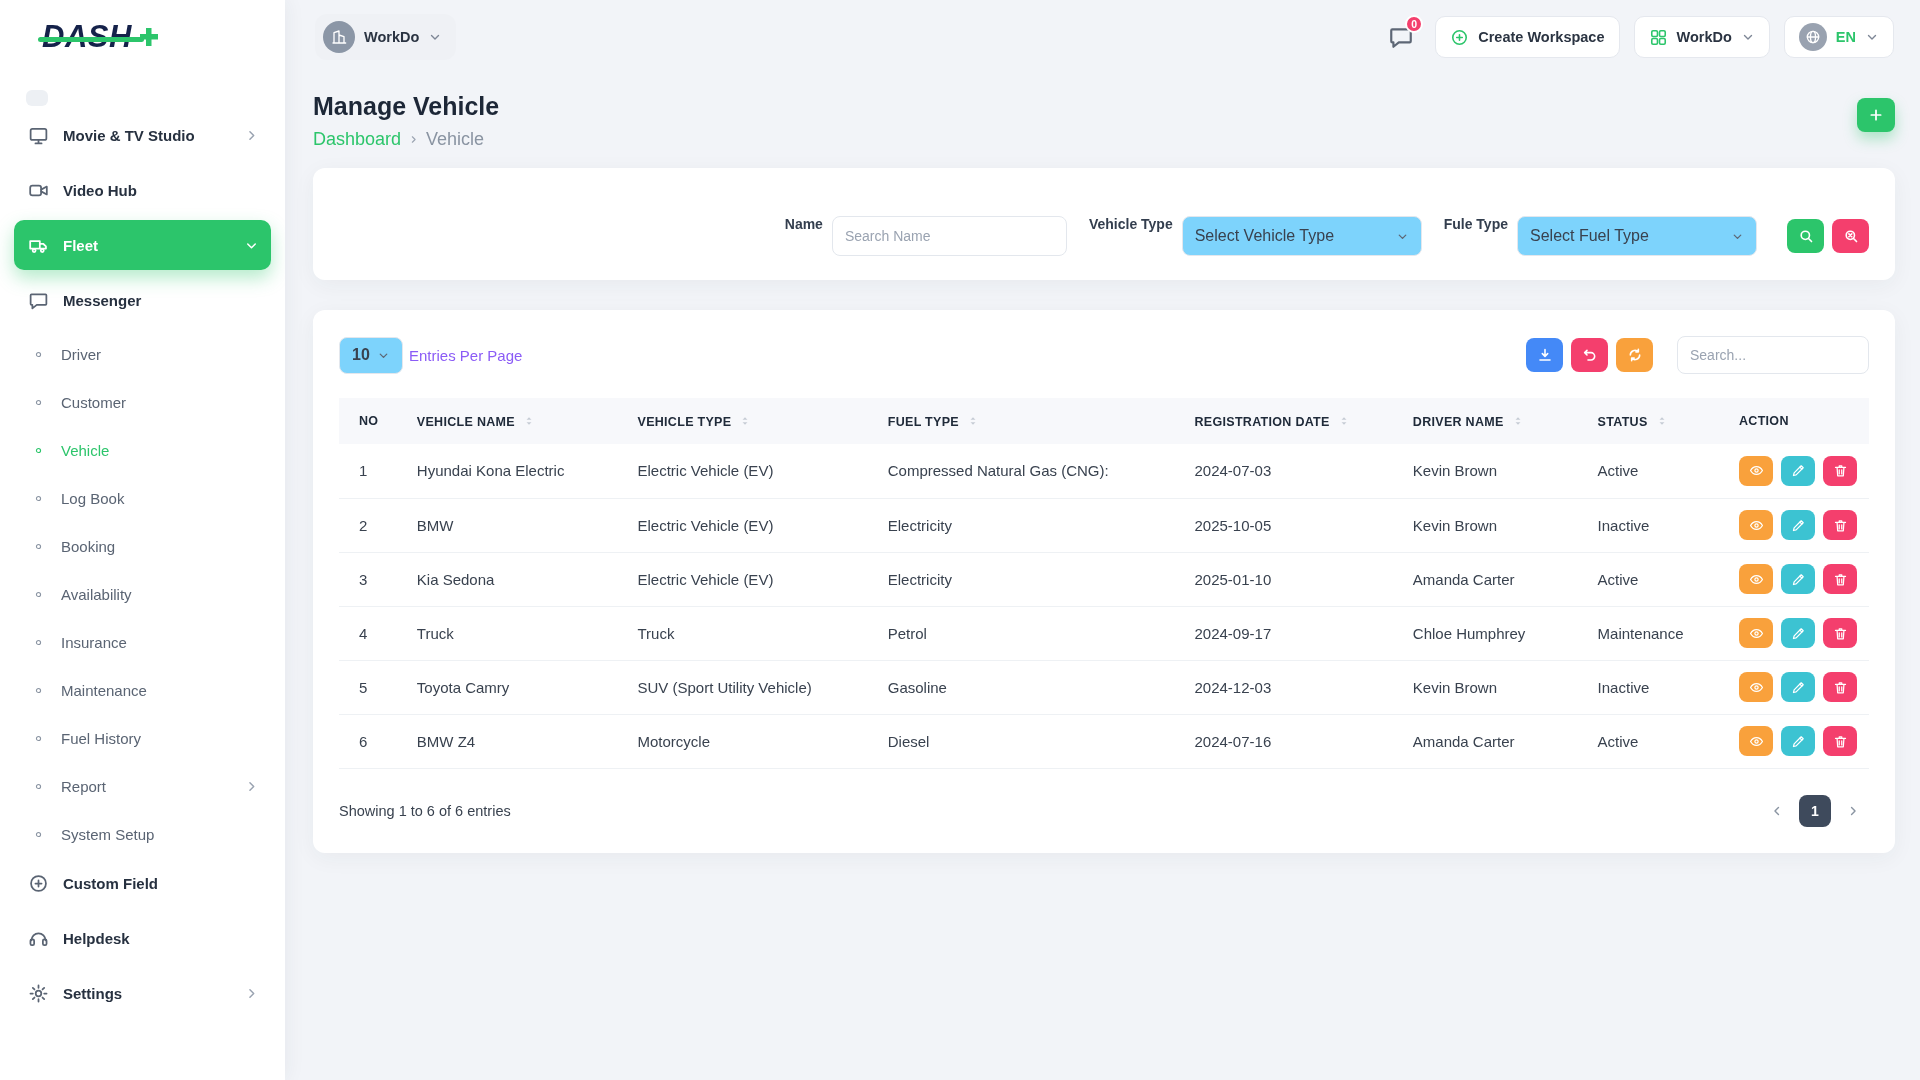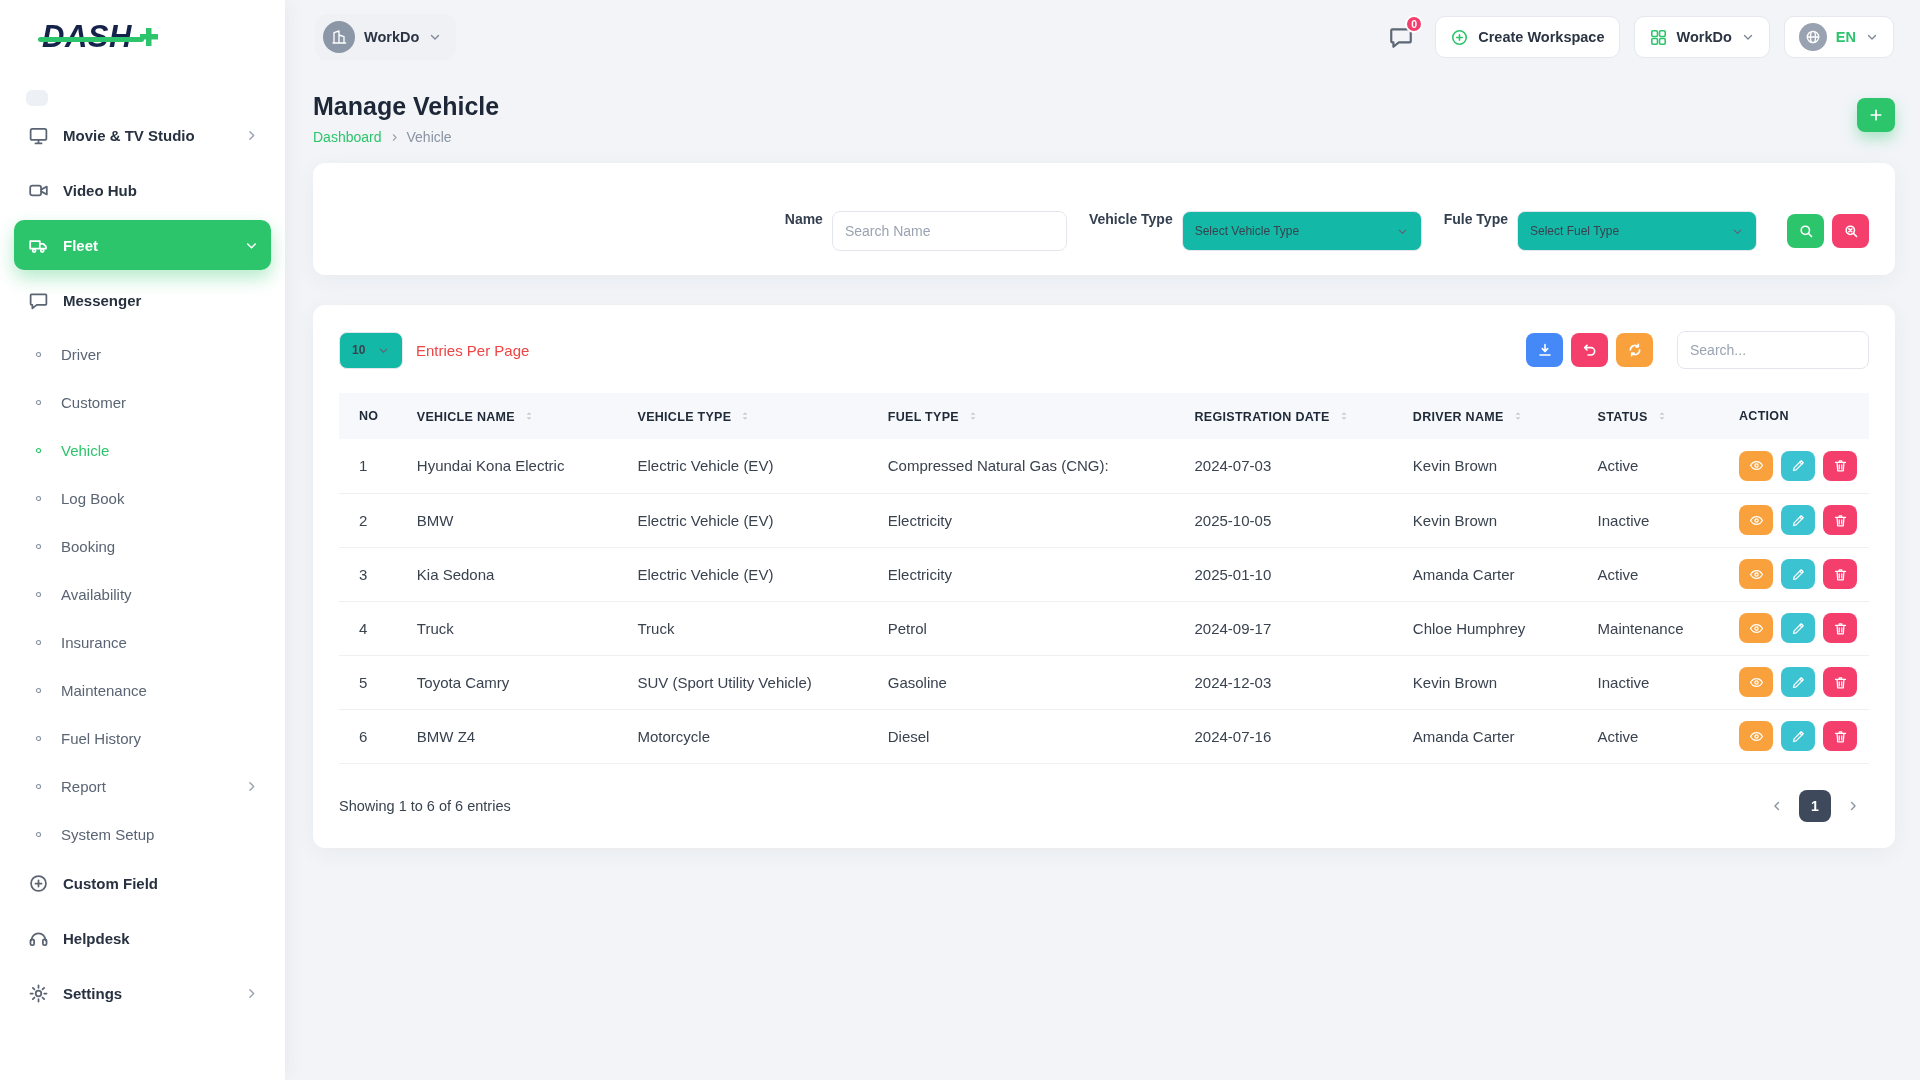--- a/index.html
+++ b/index.html
@@ -47,52 +47,52 @@
   .chat-badge{position:absolute;top:-2px;right:-2px;background:var(--pink,#f43f6d);color:#fff;font-size:10.5px;font-weight:700;min-width:18px;height:18px;border-radius:10px;display:flex;align-items:center;justify-content:center;border:2px solid #fff;padding:0 3px}
   .pill{display:inline-flex;align-items:center;gap:9px;background:#fff;border:1px solid #e5e8ee;border-radius:10px;height:42px;padding:0 14px;font-size:14.5px;font-weight:600;color:#2b3442}
   .pill-ic{width:19px;height:19px;color:var(--green,#2cc56b)}
   .globe-av{width:28px;height:28px;border-radius:50%;background:#99a2b0;display:flex;align-items:center;justify-content:center;color:#fff}
   .globe-av [data-icon]{width:16px;height:16px}
   .green-text{color:var(--green,#2cc56b);font-weight:700}
 
   .content{flex:1;padding:18px 25px 0 28px;overflow:hidden}
   .page-head{display:flex;justify-content:space-between;align-items:flex-start;margin-bottom:18px}
   .page-head h1{font-size:25px;font-weight:700;color:#1d2737}
-  .crumbs{display:flex;align-items:center;gap:7px;margin-top:8px;font-size:14px}
+  .crumbs{display:flex;align-items:center;gap:7px;margin-top:8px;font-size:18px}
   .crumbs a{color:var(--green,#2cc56b);cursor:pointer;text-decoration:none}
   .crumb-sep{width:11px;height:11px;color:#9aa3b1}
   .crumb-cur{color:#8a94a2}
   .add-btn{width:38px;height:34px;background:var(--green,#2cc56b);border-radius:8px;color:#fff;display:flex;align-items:center;justify-content:center;box-shadow:0 7px 14px rgba(44,197,107,.35);margin-top:6px}
   .add-btn [data-icon]{width:16px;height:16px}
 
   .card{background:#fff;border-radius:12px;box-shadow:0 5px 22px rgba(40,50,65,.05)}
 
   
   .filter-card{display:flex;justify-content:flex-end;align-items:flex-end;gap:22px;padding:24px 26px;min-height:112px}
   .fgroup{display:flex;gap:9px}
   .fgroup label{font-size:14px;font-weight:600;color:#333e4e}
   .finput{width:235px;height:40px;border:1px solid #e3e7ed;border-radius:8px;padding:0 12px;font-size:14px;color:#39424f;background:#fff}
   .finput::placeholder{color:#9aa3b1}
-  .fselect{width:240px;height:40px;border:1px solid #e3e7ed;border-radius:8px;display:flex;align-items:center;justify-content:space-between;padding:0 12px;font-size:12px;color:#39424f;cursor:pointer;background:#14b8a6}
+  .fselect{width:240px;height:40px;border:1px solid #e3e7ed;border-radius:8px;display:flex;align-items:center;justify-content:space-between;padding:0 12px;font-size:16px;color:#39424f;cursor:pointer;background:#7dd3fc}
   .fselect .chev{width:13px;height:13px;color:#5d6675}
   .fbtns{display:flex;gap:8px;margin-left:8px;margin-bottom:3px}
   .sq-btn{width:37px;height:34px;border-radius:8px;color:#fff;display:flex;align-items:center;justify-content:center}
   .sq-btn [data-icon]{width:16px;height:16px}
   .green-bg{background:var(--green,#2cc56b)}
   .pink-bg{background:var(--pink,#f43f6d)}
   .blue-bg{background:var(--blue,#4489f7)}
   .orange-bg{background:var(--orange,#f9a13c)}
   .cyan-bg{background:var(--cyan,#3cc3d2)}
 
   
   .table-card{margin-top:30px;padding:26px}
   .tbar{display:flex;justify-content:space-between;align-items:center;margin-bottom:24px}
-  .tbar-l{display:flex;align-items:center;gap:13px}
+  .tbar-l{display:flex;align-items:center;gap:6px}
   .fselect.small{width:64px;height:37px;font-weight:600}
-  .tbar-lbl{font-size:15px;color:#ef4444}
+  .tbar-lbl{font-size:15px;color:#8b5cf6}
   .tbar-r{display:flex;align-items:center;gap:8px}
   .finput.search{width:192px;height:38px;margin-left:16px}
 
   table{width:100%;border-collapse:collapse}
   thead th{background:#f7f8fb;text-align:left;height:46px;font-size:12.5px;font-weight:700;color:#202b3a;padding:0 12px;white-space:nowrap;letter-spacing:.3px}
   thead th .sort{width:14px;height:14px;color:#c6ccd5;margin-left:7px;vertical-align:-2px;display:inline-flex}
   tbody tr{border-bottom:1px solid #eef1f4}
   tbody td{height:54px;padding:0 12px;font-size:15px;color:#39424f;white-space:nowrap}
   th.c0,td.c0{width:68px;padding-left:20px}
   th.c1,td.c1{width:228px}

